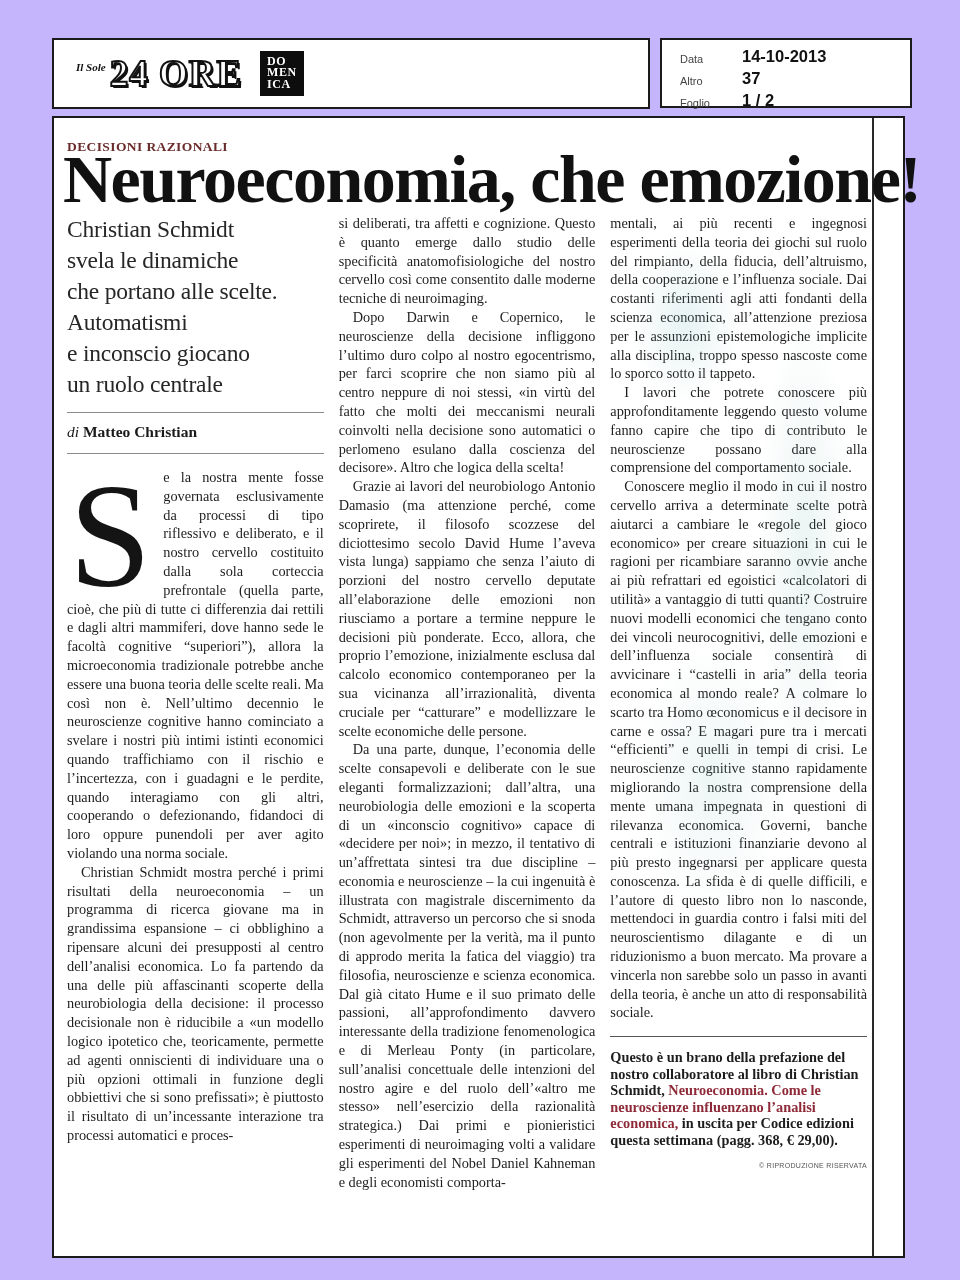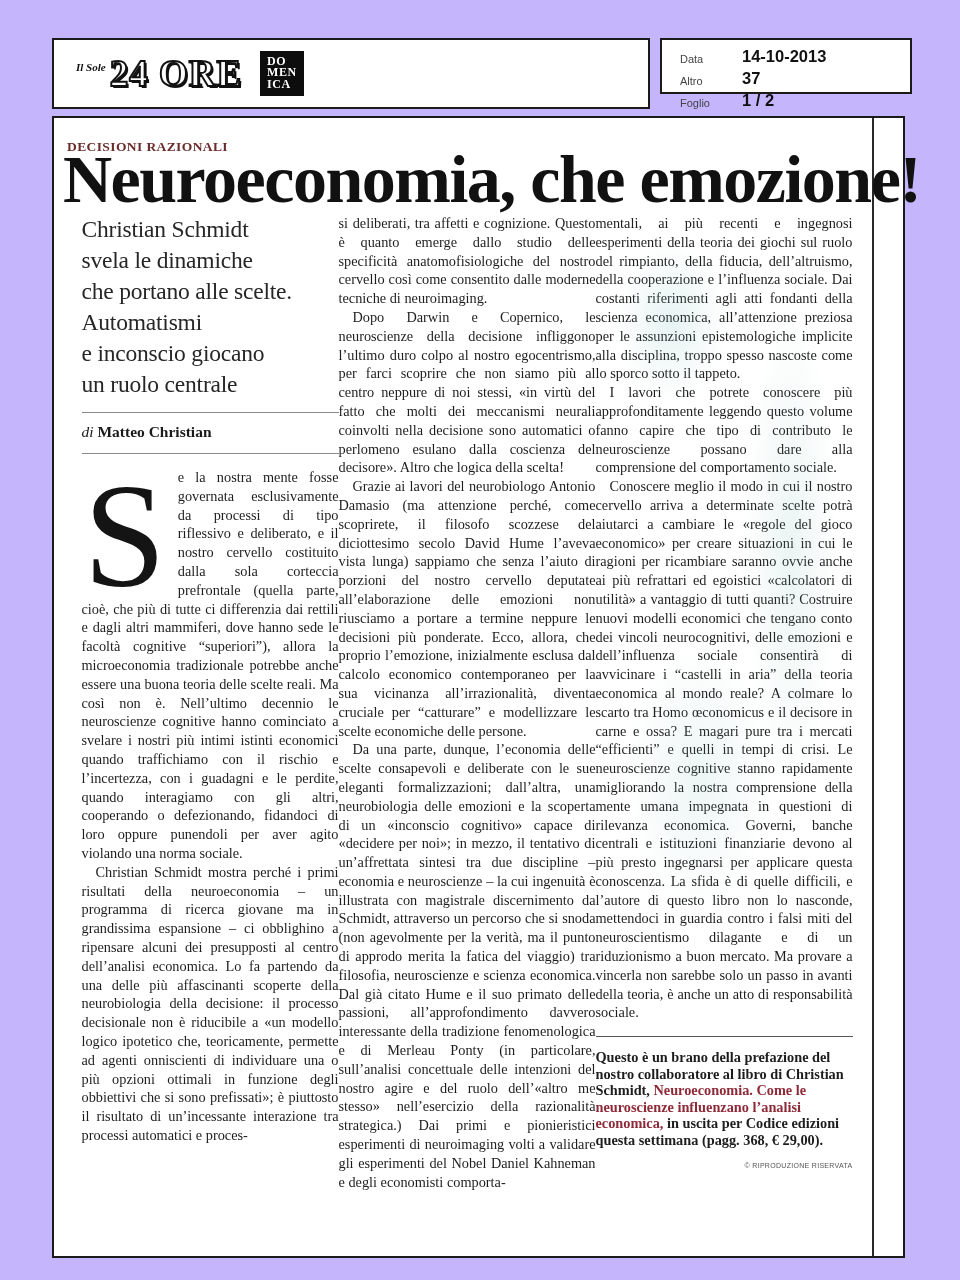--- a/index.html
+++ b/index.html
@@ -28,21 +28,21 @@
     font-size: 37px; letter-spacing: 1px; color: #ffffff;
     -webkit-text-stroke: 2px #111; text-shadow: 2px 2px 0 #111;
     line-height: 1;
   }
   .logo-domenica {
     background: #0d0d0d; color: #ffffff; font-family: "Liberation Serif", serif;
     font-weight: bold; font-size: 12px; line-height: 0.92; letter-spacing: 0.5px;
     padding: 5px 7px 6px 7px; margin-left: 10px;
   }
   .header-right {
-    position: absolute; left: 660px; top: 38px; width: 252px; height: 56px;
+    position: absolute; left: 660px; top: 38px; width: 252px; height: 70px;
     border: 2px solid #1b1b1b; background: #fff; padding: 7px 0 13px 18px;
   }
   .info-row { display: flex; line-height: 19px; }
   .info-label {
     font-family: "Liberation Sans", sans-serif; font-size: 11px; color: #444;
     width: 62px; padding-top: 3px;
   }
   .info-value {
     font-family: "Liberation Sans", sans-serif; font-weight: bold;
     font-size: 16.5px; color: #111;
@@ -63,21 +63,21 @@
   }
   .headline {
     position: absolute; left: 9px; top: 22px; width: 806px;
     font-family: "Liberation Serif", serif; font-weight: bold;
     font-size: 68px; letter-spacing: -1.5px; color: #111; white-space: nowrap;
   }
 
   
   .columns {
     position: absolute; left: 13px; top: 96px; width: 800px;
-    display: flex;  justify-content: center;
+    display: flex; gap: 15px;
   }
   .col { width: 257px; position: relative; }
 
   .standfirst {
     font-size: 23.5px; line-height: 31px; color: #262626; letter-spacing: -0.2px;
   }
   .byline-rule { border: none; border-top: 1.5px solid #8a8a8a; margin: 12px 0 0 0; }
   .byline { font-size: 15.5px; margin: 10px 0 9px 0; color: #1a1a1a; }
   .byline .di { font-style: italic; }
   .byline .author { font-weight: bold; }

